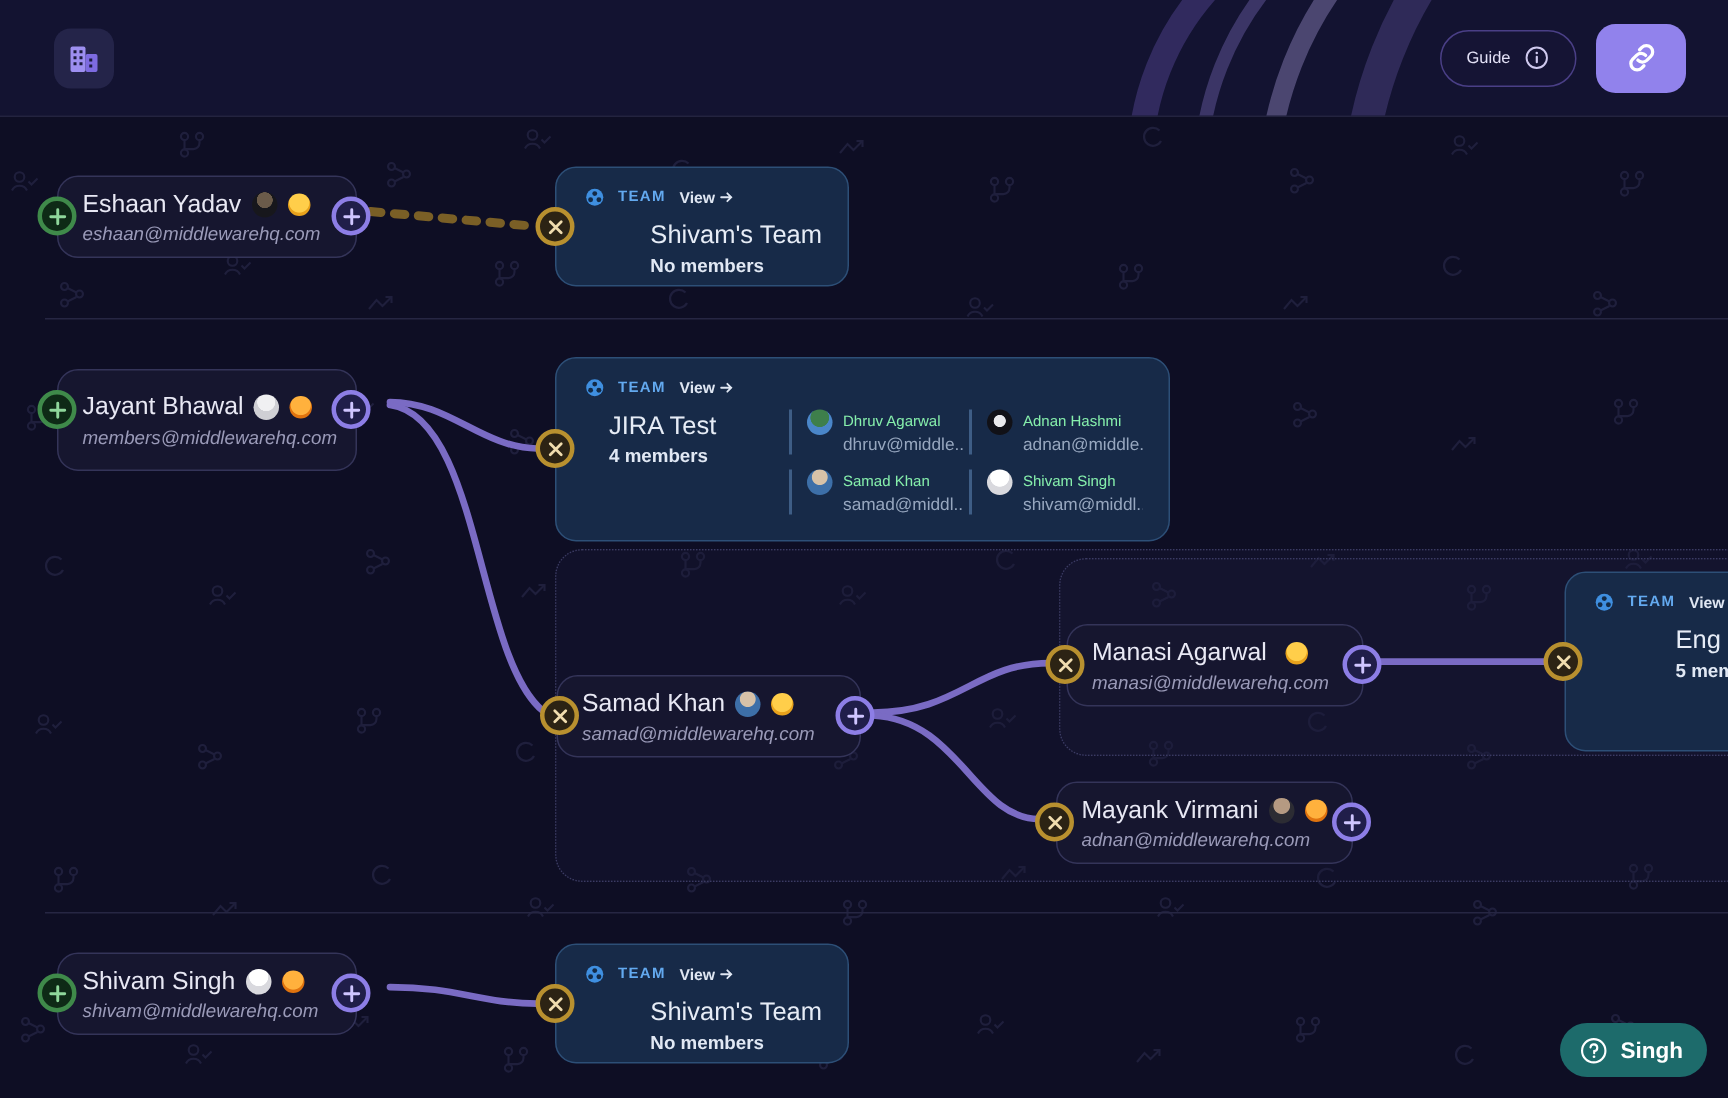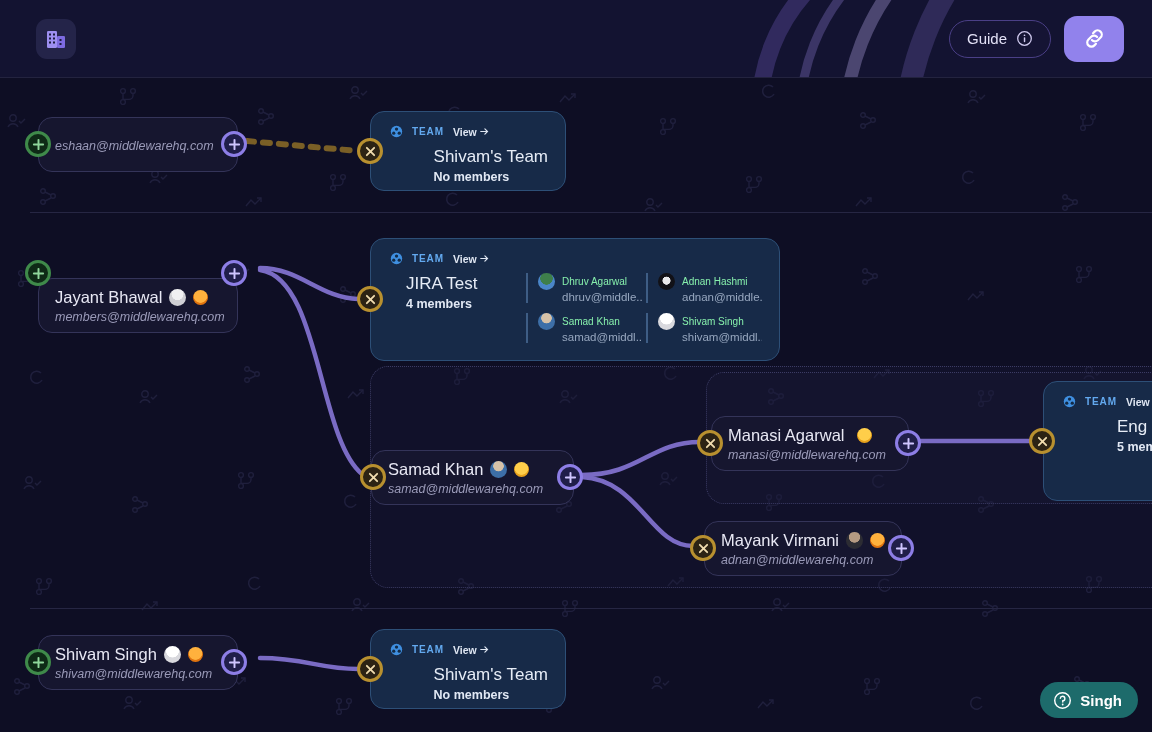--- a/index.html
+++ b/index.html
@@ -47,21 +47,21 @@
     display: flex; align-items: center; gap: 13px;
     padding-right: 8px;
     z-index: 2;
   }
   .guide-btn {
     height: 38px; padding: 0 17px;
     border: 1px solid #4a3f86;
     border-radius: 19px;
     background: rgba(24,22,54,.55);
     color: #e3e1f6;
-    font-size: 15px;
+    font-size: 11px;
     display: flex; align-items: center; gap: 9px;
     cursor: pointer;
   }
   .link-btn {
     width: 60px; height: 46px;
     border-radius: 13px;
     background: #9182ec;
     display: flex; align-items: center; justify-content: center;
     cursor: pointer; border: none;
   }
@@ -385,20 +385,25 @@
       <path d="M582 397 C640 397 650 364 700 364" stroke="#7a6bc4" stroke-width="4.5" fill="none" stroke-linecap="round"></path>
 
       <path d="M582 399 C640 402 650 468 693 468" stroke="#7a6bc4" stroke-width="4.5" fill="none" stroke-linecap="round"></path>
 
       <path d="M920 363 L1031 363" stroke="#7a6bc4" stroke-width="4.5" fill="none" stroke-linecap="round"></path>
 
       <path d="M260 580 C305 580 320 591 358 591" stroke="#7a6bc4" stroke-width="4.5" fill="none" stroke-linecap="round"></path>
     </svg>
 
     <div class="person" style="left:38px; top:39px; width:200px; height:55px;">
+      <div class="person-name">
+        <span>Eshaan Yadav</span>
+        <span class="avatar-mini" style="background:radial-gradient(circle at 50% 32%, #6b5b4a 0 36%, #17171c 38% 100%);"></span>
+        <span class="emoji-badge" style="background:radial-gradient(circle at 50% 40%, #ffce4a 0 55%, #e8a21c 60% 100%);"></span>
+      </div>
       <div class="person-email">eshaan@middlewarehq.com</div>
     </div>
     <div class="handle plus-green" style="left:25px; top:53px;">
       <svg width="13" height="13" viewBox="0 0 14 14">
         <path d="M7 2v10M2 7h10" stroke="#8fd79b" stroke-width="2.1" stroke-linecap="round"></path>
       </svg>
     </div>
     <div class="handle plus-purple" style="left:221px; top:53px;">
       <svg width="13" height="13" viewBox="0 0 14 14">
         <path d="M7 2v10M2 7h10" stroke="#cfc5ff" stroke-width="2.1" stroke-linecap="round"></path>
@@ -427,21 +432,21 @@
           <div class="team-count">No members</div>
         </div>
       </div>
     </div>
     <div class="handle close-gold" style="left:357px; top:60px;">
       <svg width="11" height="11" viewBox="0 0 12 12">
         <path d="M2 2l8 8M10 2l-8 8" stroke="#f0dcae" stroke-width="2" stroke-linecap="round"></path>
       </svg>
     </div>
 
-    <div class="person" style="left:38px; top:168px; width:200px; height:55px;margin-top:32px;">
+    <div class="person" style="left:38px; top:168px; width:200px; height:68px;">
       <div class="person-name">
         <span>Jayant Bhawal</span>
         <span class="avatar-mini" style="background:radial-gradient(circle at 50% 30%, #f0f0f2 0 40%, #cfcfd4 42% 100%);"></span>
         <span class="emoji-badge" style="background:radial-gradient(circle at 50% 40%, #ffb13d 0 55%, #e0730e 60% 100%);"></span>
       </div>
       <div class="person-email">members@middlewarehq.com</div>
     </div>
     <div class="handle plus-green" style="left:25px; top:182px;">
       <svg width="13" height="13" viewBox="0 0 14 14">
         <path d="M7 2v10M2 7h10" stroke="#8fd79b" stroke-width="2.1" stroke-linecap="round"></path>

